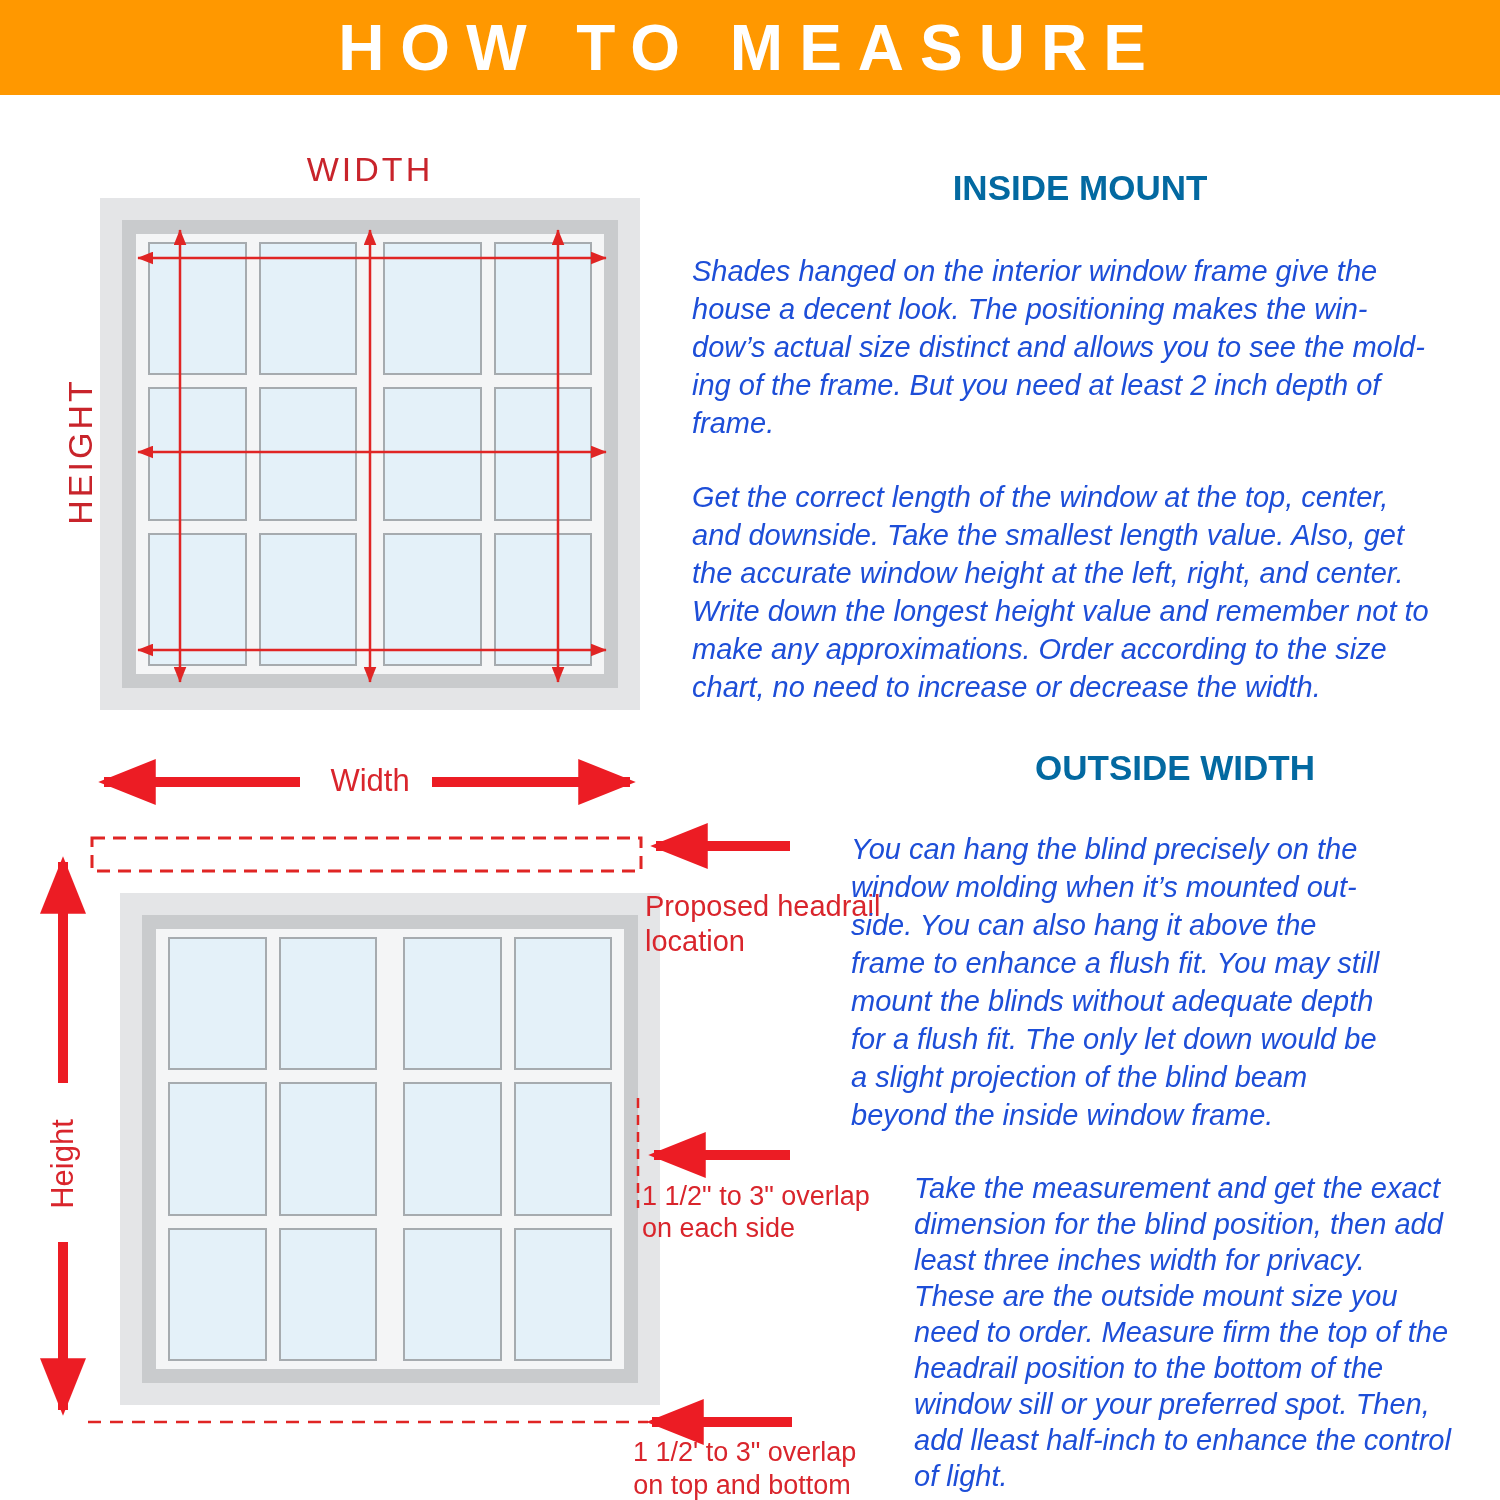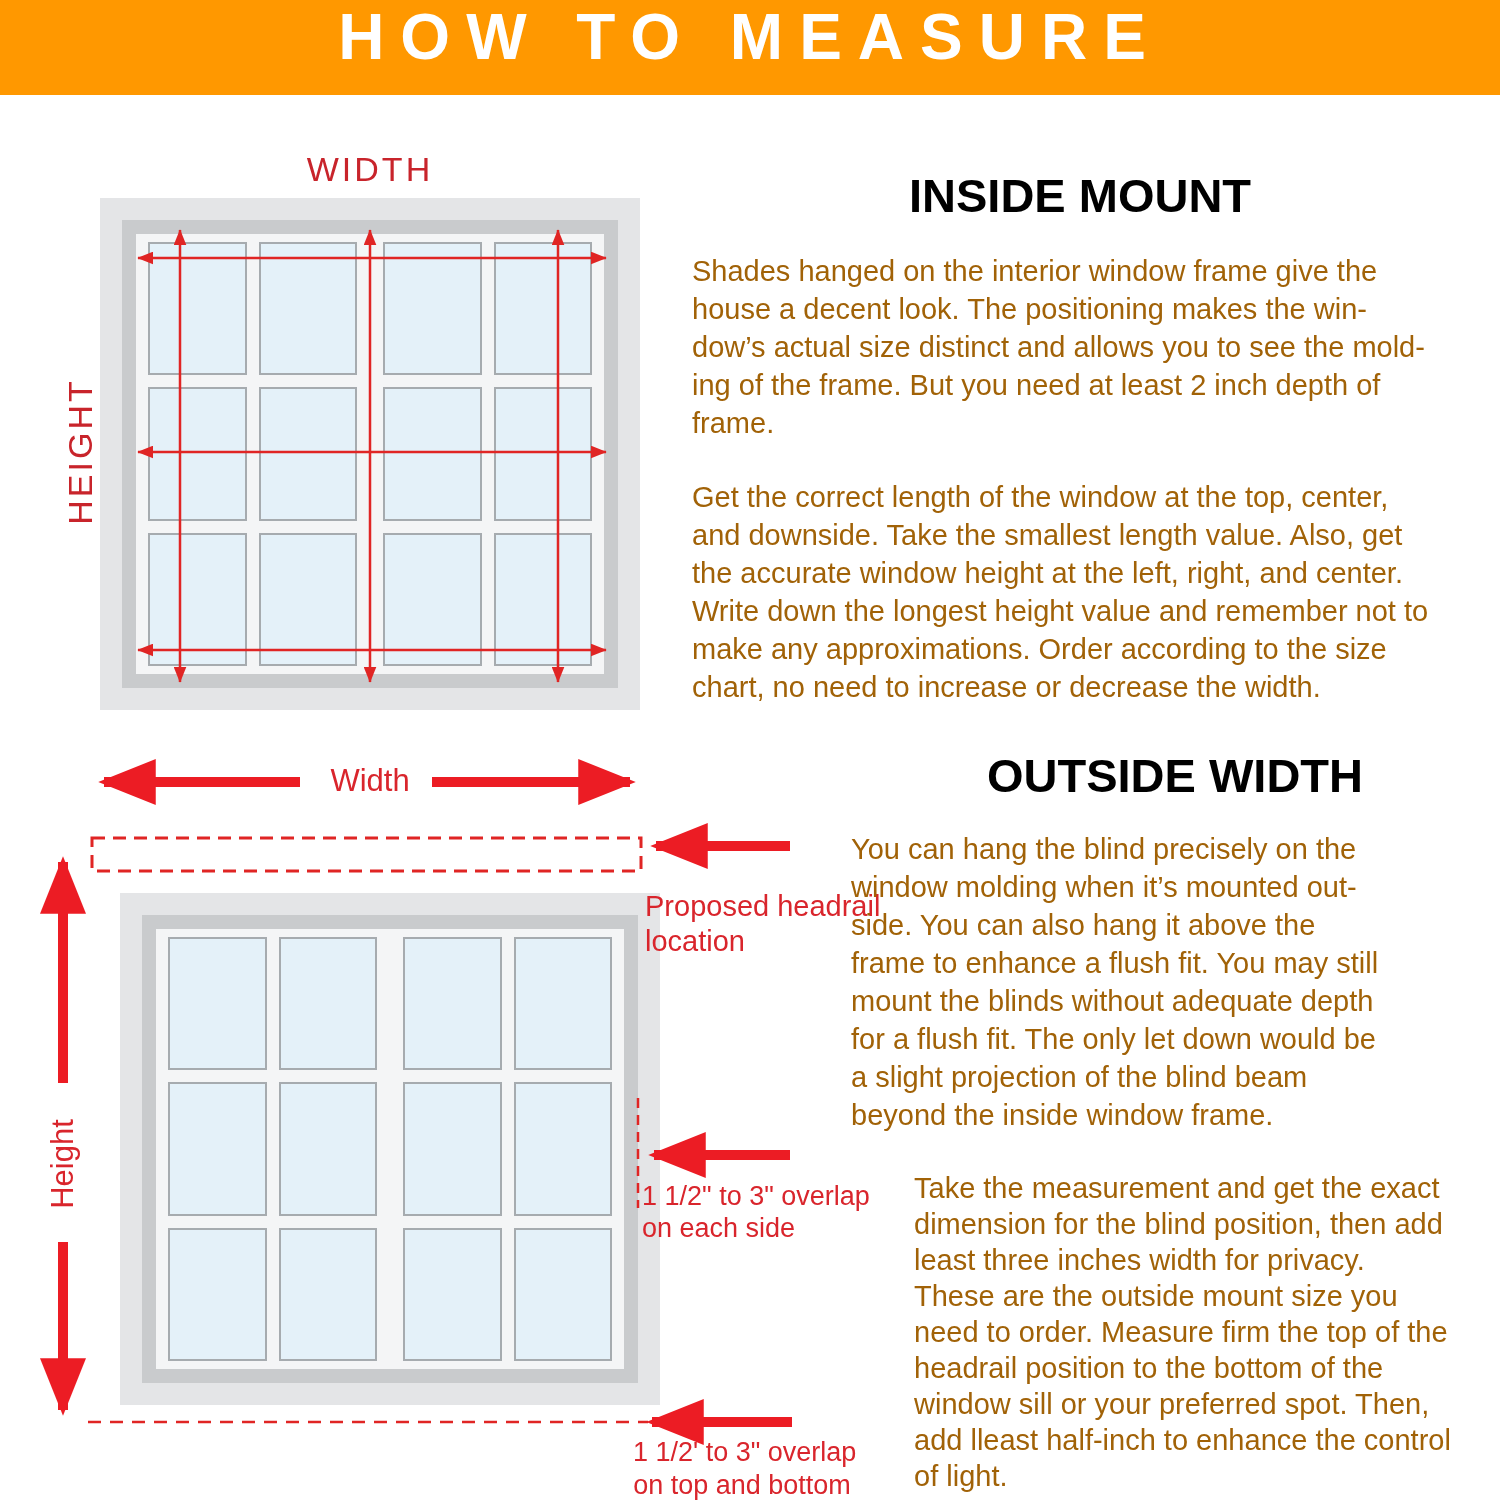--- a/index.html
+++ b/index.html
@@ -1,28 +1,28 @@
 <!DOCTYPE html>
 <html><head>
 <meta charset="utf-8">
 <style>
   html,body{margin:0;padding:0;background:#fff;}
   .canvas{position:relative;width:1500px;height:1500px;background:#ffffff;
           font-family:"Liberation Sans",sans-serif;overflow:hidden;}
 
   
   .banner{position:absolute;left:0;top:0;width:1500px;height:95px;background:#FF9800;
-          display:flex;align-items:flex-start;justify-content:center;}
+          display:flex;align-items:center;justify-content:center;}
   .banner h1{margin:0;color:#ffffff;font-size:64px;font-weight:bold;letter-spacing:16px;}
 
   
-  .heading{position:absolute;font-weight:bold;font-size:47px;color:#000000;text-align:center;}
+  .heading{position:absolute;font-weight:bold;font-size:35px;color:#0369a1;text-align:center;}
   .heading-inside{left:690px;top:168px;width:780px;}
   .heading-outside{left:890px;top:748px;width:570px;}
-  .para{position:absolute;white-space:pre;font-size:29px;line-height:38px;color:#a16207;}
+  .para{position:absolute;white-space:pre;font-size:29px;line-height:38px;color:#1d4ed8;font-style:italic;}
   .para-inside-1{left:692px;top:252px;}
   .para-inside-2{left:692px;top:478px;}
   .para-outside-1{left:851px;top:830px;}
   .para-outside-2{left:900px;top:1170px;line-height:36px;margin-left:14px;}
 
   
   .window{position:absolute;background:#e4e5e7;}
   .win-top{left:100px;top:198px;width:540px;height:512px;}
   .win-bottom{left:120px;top:893px;width:540px;height:512px;}
   .w-mid{position:absolute;inset:22px;background:#c9cbcd;}

